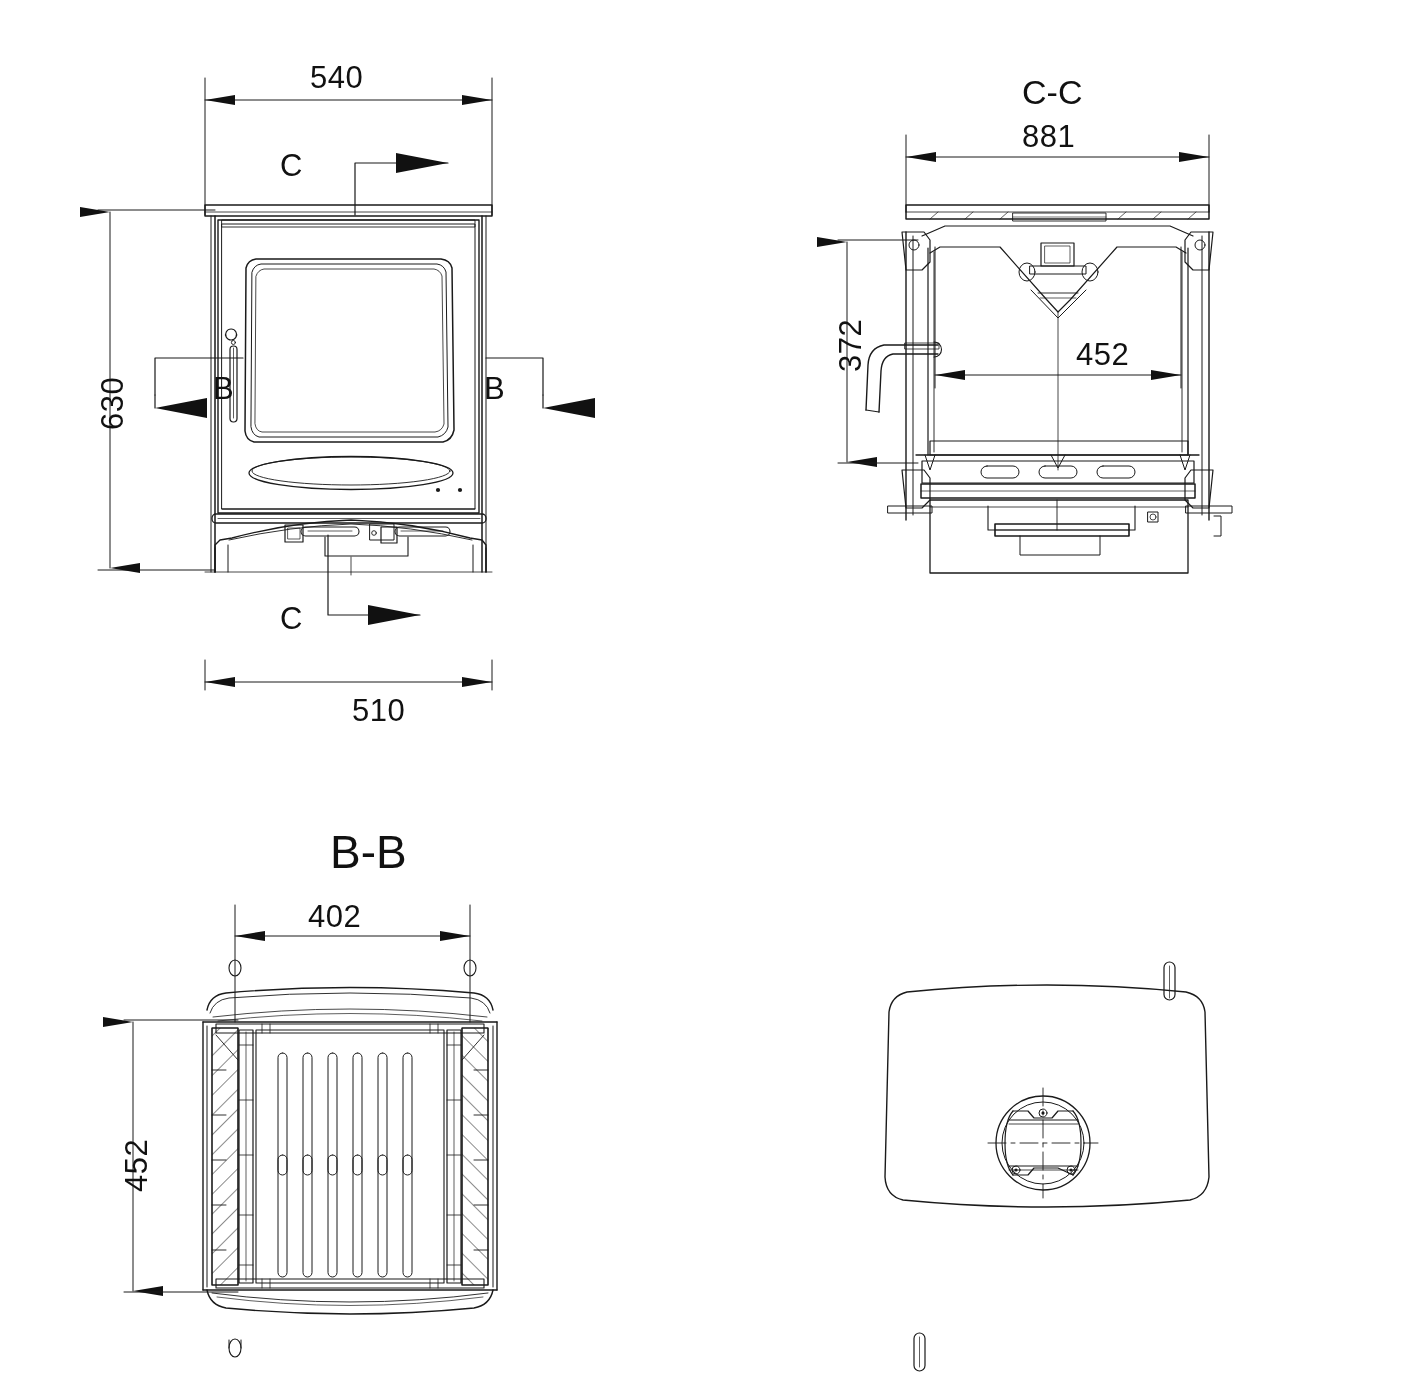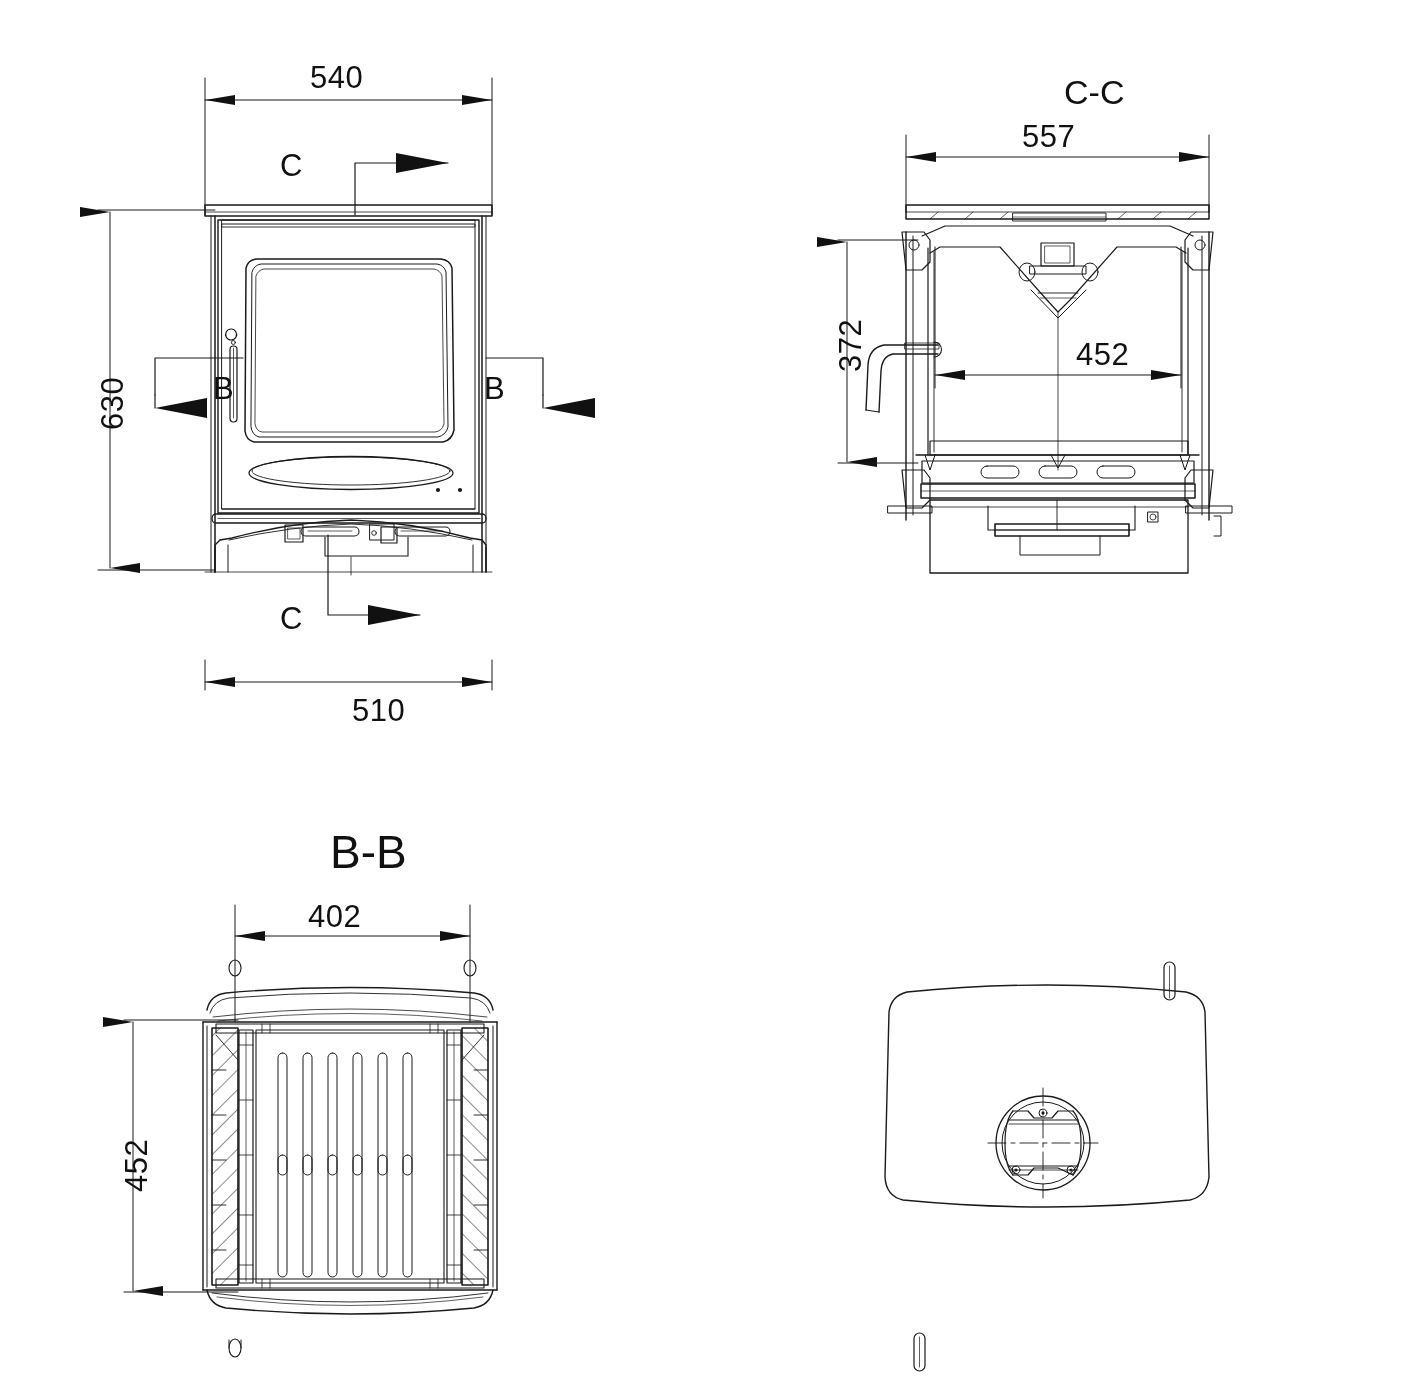--- a/index.html
+++ b/index.html
@@ -334,22 +334,22 @@
 
 <div class="dimtxt vert" style="left:95px;top:430px;transform:rotate(-90deg);">630</div>
 
 <div class="dimtxt" style="left:352px;top:650px;margin-top:43px;">510</div>
 
 <div class="lbl" style="left:280px;top:148px;">C</div>
 <div class="lbl" style="left:280px;top:601px;">C</div>
 <div class="lbl" style="left:213px;top:371px;">B</div>
 <div class="lbl" style="left:484px;top:371px;">B</div>
 
-<div class="view-title" style="left:1022px;top:73px;font-size:34px;margin-left:42px;">C-C</div>
-<div class="dimtxt" style="left:1022px;top:119px;">557</div>
+<div class="view-title" style="left:1022px;top:73px;font-size:34px;">C-C</div>
+<div class="dimtxt" style="left:1022px;top:119px;">881</div>
 <div class="dimtxt vert" style="left:833px;top:372px;transform:rotate(-90deg);">372</div>
 <div class="dimtxt" style="left:1076px;top:337px;">452</div>
 
 <div class="view-title" style="left:330px;top:825px;font-size:46px;">B-B</div>
 <div class="dimtxt" style="left:308px;top:899px;text-align:center;">402</div>
 <div class="dimtxt vert" style="left:119px;top:1192px;transform:rotate(-90deg);">452</div>
 
 </div>
 
 </body></html>

